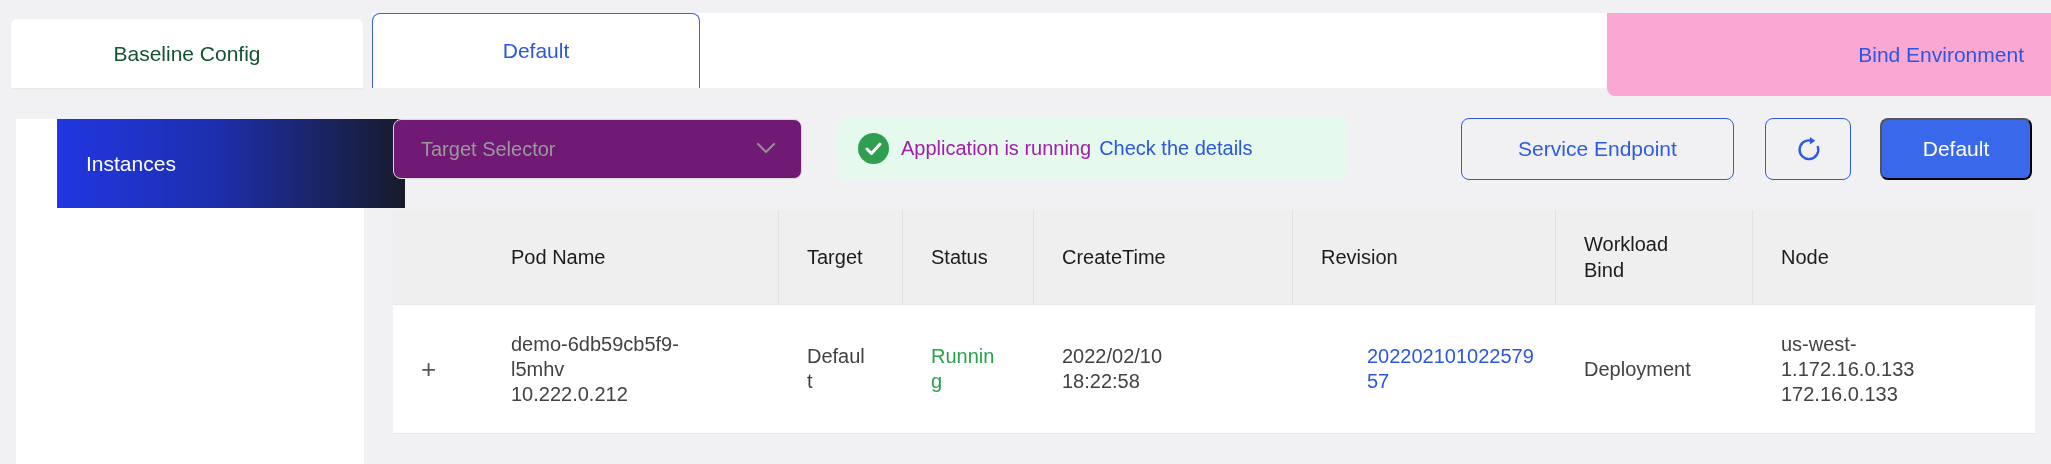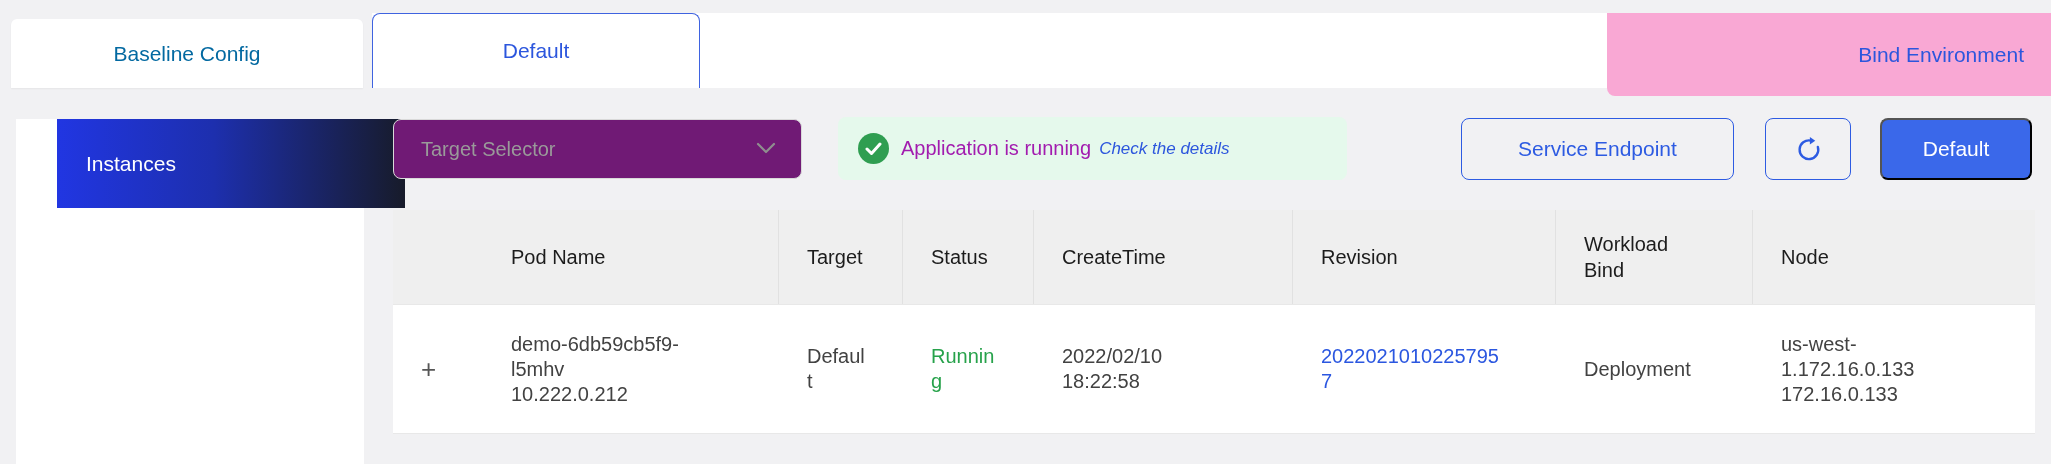--- a/index.html
+++ b/index.html
@@ -14,21 +14,21 @@
 
   
   .tab-band {
     position:absolute; left:372px; top:13px; right:0; height:75px;
     background:#ffffff;
   }
   .tab-baseline {
     position:absolute; left:11px; top:19px; width:352px; height:69px;
     background:#ffffff; border-radius:6px 6px 0 0;
     display:flex; align-items:center; justify-content:center;
-    font-size:21px; color:#0369a1;
+    font-size:21px; color:#14532d;
     box-shadow:0 1px 2px rgba(0,0,0,0.05);
   }
   .tab-default {
     position:absolute; left:372px; top:13px; width:328px; height:75px;
     background:#ffffff;
     border:1px solid #3f63e0; border-bottom:none;
     border-radius:8px 8px 0 0;
     display:flex; align-items:center; justify-content:center;
     font-size:21px; color:#2c56dd;
   }
@@ -67,21 +67,21 @@
     position:absolute; left:838px; top:117px; width:509px; height:63px;
     background:#e5f9ec; border-radius:8px;
     display:flex; align-items:center; padding-left:20px;
   }
   .alert-icon {
     width:31px; height:31px; border-radius:50%;
     background:#2f9e51; display:flex; align-items:center; justify-content:center;
     flex:0 0 auto;
   }
   .alert-text { font-size:20px; color:#a21caf; margin-left:12px; }
-  .alert-link { font-size:17px; color:#2c56dd; margin-left:8px; cursor:pointer;font-style:italic; }
+  .alert-link { font-size:20px; color:#2c56dd; margin-left:8px; cursor:pointer; }
 
   .btn { position:absolute; top:118px; height:62px; border-radius:8px;
          display:flex; align-items:center; justify-content:center;
          font-size:21px; cursor:pointer; }
   .btn-outline { border:1px solid #2d5be2; color:#2d5be2; background:transparent; }
   .btn-service { left:1461px; width:273px; }
   .btn-refresh { left:1765px; width:86px; }
   .btn-recycle { left:1880px; width:152px; background:#3a68ea; color:#ffffff; }
 
   
@@ -110,21 +110,21 @@
   .c-cre  { width:259px; }
   .c-rev  { width:263px; }
   .c-wrk  { width:197px; }
   .c-node { width:282px; }
 
   .wrap { overflow-wrap:anywhere; word-break:break-word; }
   .w-pod  { width:194px; }
   .w-tgt  { width:62px;  }
   .w-sta  { width:64px;  }
   .w-cre  { width:182px; }
-  .w-rev  { width:188px; }
+  .w-rev  { width:188px;margin-left:46px; }
   .w-node { width:198px; }
   .w-wrkh { max-width:124px; }
 
   .expander { font-size:26px; color:#565656; cursor:pointer; line-height:26px; }
   .status-running { color:#27a24b; }
   .revision-link { color:#2b57e0; cursor:pointer; }
 
   .chev { flex:0 0 auto; }
 </style>
 </head>

